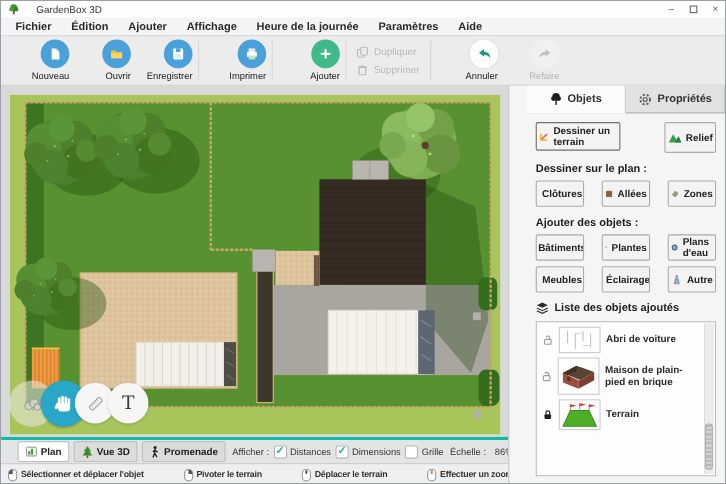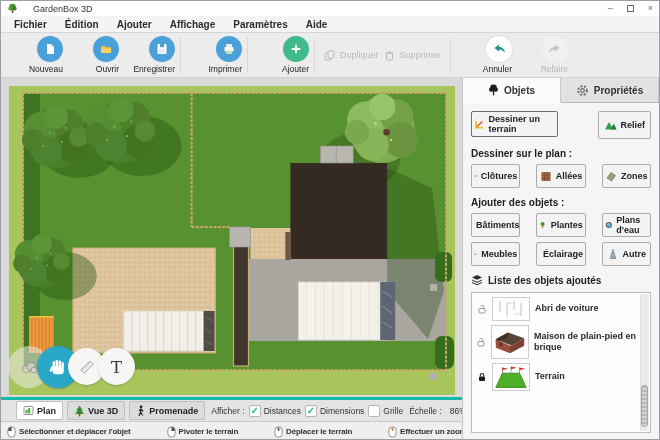--- a/index.html
+++ b/index.html
@@ -17,21 +17,21 @@
   .mitem{font-size:10px;font-weight:bold;color:#2b2b2b;padding:0 9px;}
   
   .toolbar{height:45px;background:#ececec;border-bottom:1px solid #d0d0d0;display:flex;align-items:center;padding:0 6px;}
   .tbtn{display:flex;flex-direction:column;align-items:flex-end;width:56px;}
   .tcirc{width:26px;height:26px;border-radius:50%;display:flex;align-items:center;justify-content:center;}
   .tcirc.blue{background:#4aa0d8;} .tcirc.green{background:#41ba8b;}
   .tcirc.white{background:#fff;box-shadow:0 0 0 1px #e0e0e0;} .tcirc.pale{background:#f1f1f1;}
   .tlabel{font-size:8.5px;margin-top:2px;color:#222;}
   .tlabel.dis{color:#b5b5b5;}
   .tsep{width:1px;height:36px;background:#d8d8d8;margin:0 5px;}
-  .tstack{display:flex;flex-direction:row;gap:5px;justify-content:flex-end;padding:0 4px;}
+  .tstack{display:flex;flex-direction:column;gap:5px;justify-content:flex-end;padding:0 4px;}
   .tstack .srow{display:flex;align-items:center;gap:5px;font-size:9px;color:#b8b8b8;}
   
   .main{display:flex;height:363px;}
   .leftcol{flex:1;display:flex;flex-direction:column;min-width:0;}
   .canvaswrap{position:relative;flex:1;background:#d9d9d9;padding:8px 7px 2px 8px;}
   .plan-svg{display:block;width:100%;height:100%;}
   .tool-circle{position:absolute;border-radius:50%;display:flex;align-items:center;justify-content:center;}
   .tc1{left:7px;top:268px;width:42px;height:42px;background:rgba(235,235,230,0.55);}
   .tc2{left:36px;top:268px;width:42px;height:42px;background:#28a7c9;box-shadow:0 1px 2px rgba(0,0,0,.25);}
   .tc3{left:67px;top:270px;width:37px;height:37px;background:#f6f6f4;box-shadow:0 1px 2px rgba(0,0,0,.2);}
@@ -50,21 +50,21 @@
   .cblabel{font-size:8.5px;color:#333;}
   .slider{position:relative;width:48px;height:12px;}
   .strack{position:absolute;left:0;right:0;top:5px;height:3px;background:#2ab3a2;border-radius:2px;}
   .sval{font-size:8.5px;color:#333;}
   
   .sbar{height:20px;background:#efefef;border-top:1px solid #cacaca;display:flex;align-items:center;
         padding:0 6px;gap:16px;white-space:nowrap;overflow:hidden;}
   .hint{display:flex;align-items:center;gap:3px;font-size:8px;font-weight:bold;color:#333;letter-spacing:-0.2px;}
   .hsep{width:1px;height:12px;background:#c8c8c8;margin:0 2px;}
   
-  .panel{width:197px;background:#f5f5f5;border-left:1px solid #c6c6c6;display:flex;flex-direction:column;}
+  .panel{width:197px;background:#f5f5f5;border-left:1px solid #c6c6c6;display:flex;flex-direction:column;padding-left:16px;}
   .tabs{display:flex;background:#e9e9e9;border-bottom:1px solid #b8b8b8;height:25px;}
   .tab{flex:1;display:flex;align-items:center;justify-content:center;gap:5px;font-size:10px;font-weight:bold;
        color:#333;background:#e2e2e2;border-right:1px solid #c8c8c8;border-bottom:1px solid #b8b8b8;margin-bottom:-1px;}
   .tab.active{background:#fbfbfb;border-bottom:1px solid #fbfbfb;}
   .pcontent{padding:8px 8px 0 8px;flex:1;display:flex;flex-direction:column;min-height:0;}
   .prow{display:flex;gap:16px;}
   .pbtn{display:flex;align-items:center;justify-content:center;gap:4px;height:24px;background:#f3f3f3;
         border:1px solid #ababab;border-radius:2px;font-size:9px;font-weight:bold;color:#222;overflow:hidden;padding:0 2px;}
   .pbtn.big{flex:1.7;height:26px;border-color:#6f6f6f;}
   .pbtn.relief{flex:1;height:28px;margin-left:24px;}
@@ -98,20 +98,21 @@
       <span class="maxbox"></span>
       <span class="wbtn">×</span>
     </div>
   </div>
 
   <div class="menubar">
     <span class="mitem">Fichier</span>
     <span class="mitem">Édition</span>
     <span class="mitem">Ajouter</span>
     <span class="mitem">Affichage</span>
+    <span class="mitem">Heure de la journée</span>
     <span class="mitem">Paramètres</span>
     <span class="mitem">Aide</span>
   </div>
 
   <div class="toolbar">
     <div class="tbtn">
       <div class="tcirc blue">
           <svg width="14" height="14" viewBox="0 0 14 14">
         <path d="M4 2 h4 l3 3 v7 H4 Z" fill="#fff"></path>
             <path d="M8 2 l3 3 h-3 Z" fill="#cfe6f7"></path>

